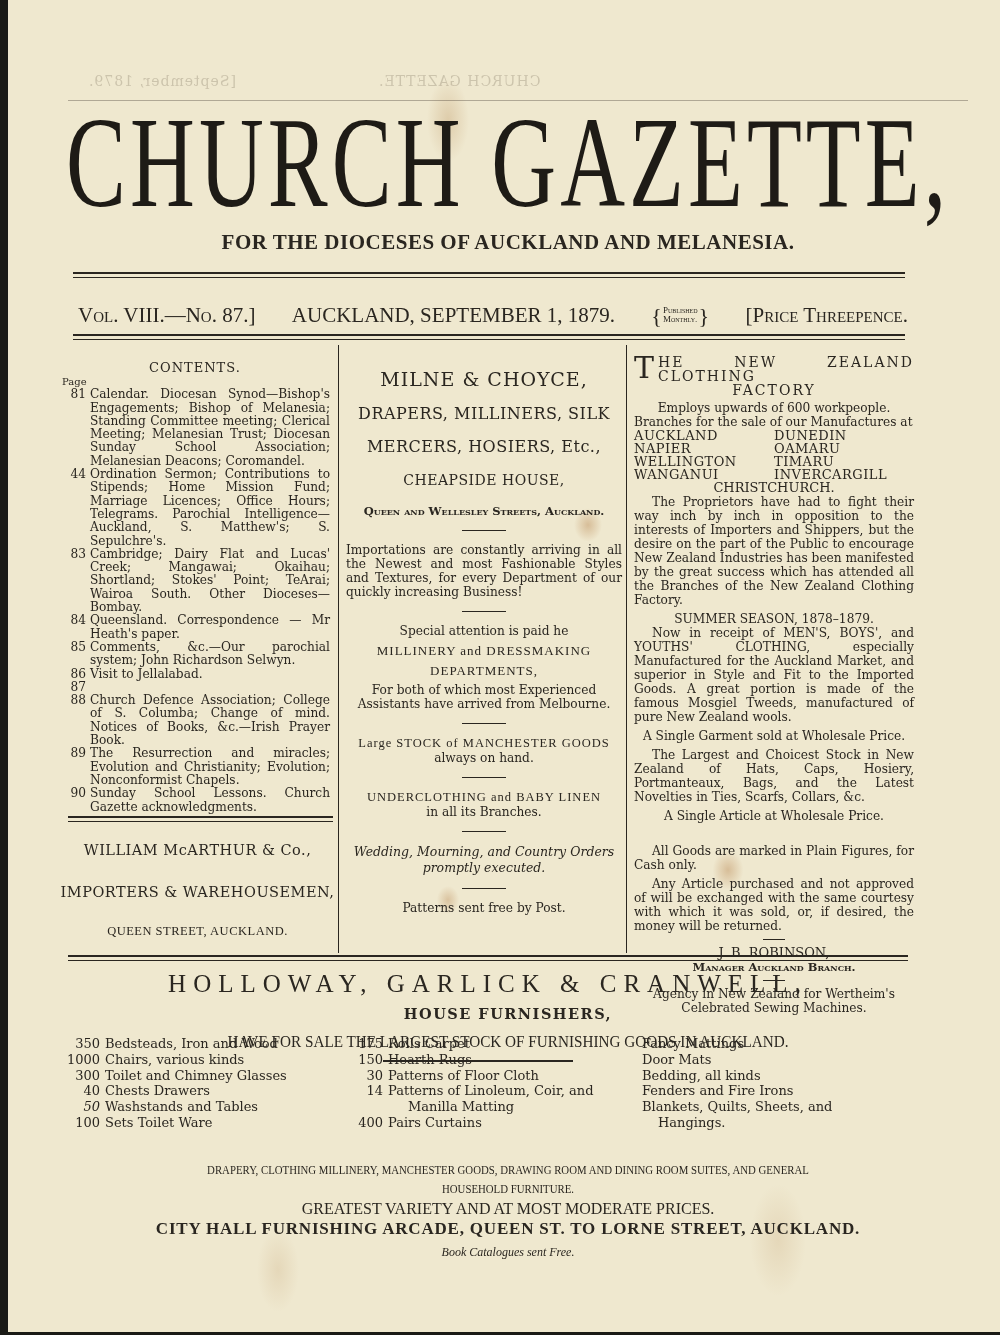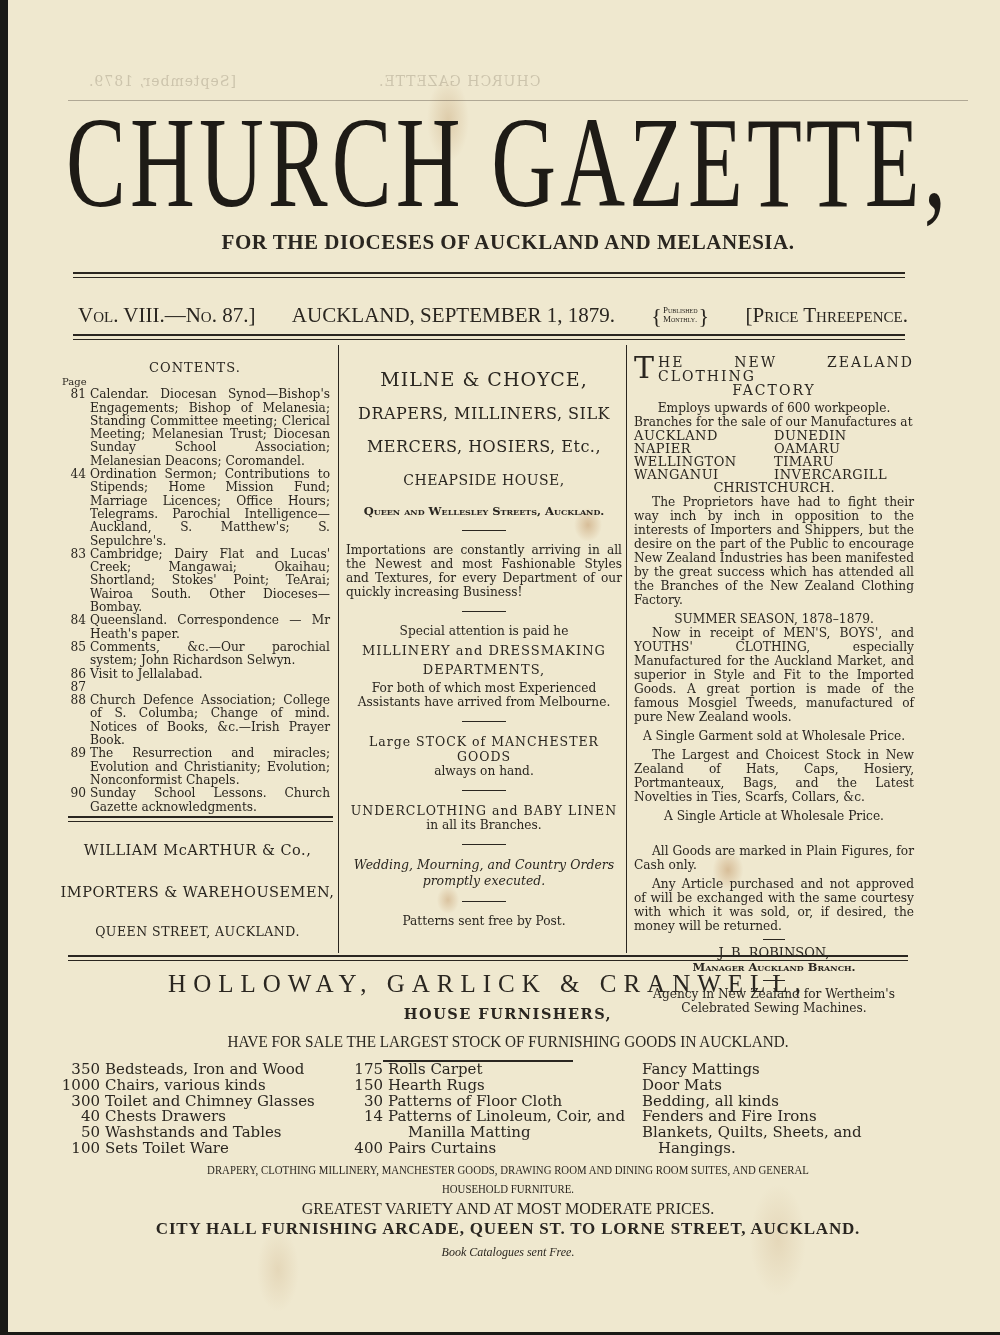--- a/index.html
+++ b/index.html
@@ -50,33 +50,33 @@
   .toc .pglbl { font-size: 10px; margin-left: 2px; }
   .toc .entry { display: flex; }
   .toc .num { width: 26px; flex: none; text-align: right; padding-right: 4px; }
   .toc .txt { flex: 1; text-align: justify; }
   .center { text-align: center; }
   .mc-title { font-size: 19px; letter-spacing: 1px; margin-top: 18px; }
   .mc-line { font-size: 16px; margin-top: 14px; letter-spacing: 0.5px; }
   .mc-sub { font-size: 11.5px; margin-top: 16px; font-variant: small-caps; font-weight: bold; }
   .shortrule { width: 44px; margin: 12px auto; border-top: 1.5px solid #2a2620; }
   .para { font-size: 12.2px; line-height: 14px; }
-  .caps13 { font-size: 13px; letter-spacing: 1px; }
+  .caps13 { font-size: 13px; letter-spacing: 1px; font-family: Liberation Serif, serif; }
   .nz-head { font-size: 14px; line-height: 14px; letter-spacing: 2px; }
   .dropcap { float: left; font-size: 30px; line-height: 26px; margin-right: 2px; }
   .branches { display: grid; grid-template-columns: 1fr 1fr; font-size: 13px; line-height: 13px; letter-spacing: 0.5px; }
   .indent { text-indent: 18px; }
   .wm-title { font-size: 14.5px; letter-spacing: 0.5px; font-weight: bold; }
   .hgc-title {
     position: absolute; left: 60px; top: 970px; width: 840px; text-align: center;
     font-family: "Liberation Serif", serif; font-size: 25px; letter-spacing: 7px; white-space: nowrap;
   }
   .hgc-sub { position: absolute; left: 0; width: 1000px; top: 1005px; text-align: center; font-weight: bold; font-size: 14.5px; letter-spacing: 1.5px; }
   .hgc-line { position: absolute; left: 0; width: 1000px; top: 1033px; text-align: center; font-family: "Liberation Serif", serif; font-size: 16px; transform: scaleX(0.95); }
-  .items { position: absolute; top: 1062px; font-size: 15px; line-height: 15.8px; }
+  .items { position: absolute; top: 1036px; font-size: 13px; line-height: 15.8px; }
   .items .row { display: flex; white-space: nowrap; }
   .items .qty { text-align: right; padding-right: 5px; flex: none; }
   .bottom-line { position: absolute; left: 0; width: 1000px; text-align: center; font-family: "Liberation Serif", serif; white-space: nowrap; }
 </style>
 </head>
 <body>
 
 <div class="page">
 
   <div class="ghost" style="left:80px;">[September, 1879.</div>
@@ -156,21 +156,21 @@
         </div>
     </div>
   </div>
 
   <div class="rule" style="top:816px; left:60px; width:265px;"></div>
   <div class="rule thin" style="top:821px; left:60px; width:265px;"></div>
 
   <div class="col center" style="left:52px; width:275px; top:842px;">
     <div class="wm-title" style="font-weight:normal;">WILLIAM McARTHUR &amp; Co.,</div>
     <div style="font-size:14.5px; margin-top:26px; letter-spacing:0.5px;">IMPORTERS &amp; WAREHOUSEMEN,</div>
-    <div style="font-size:12.5px; margin-top:24px; letter-spacing:0.5px;">QUEEN STREET, AUCKLAND.</div>
+    <div style="font-size:12.5px; margin-top:24px; letter-spacing:0.5px;font-family:Liberation Serif, serif;">QUEEN STREET, AUCKLAND.</div>
   </div>
 
   <div class="col center" style="left:338px; width:276px; top:350px;">
     <div class="mc-title">MILNE &amp; CHOYCE,</div>
     <div class="mc-line">DRAPERS, MILLINERS, SILK</div>
     <div class="mc-line">MERCERS, HOSIERS, Etc.,</div>
     <div class="mc-line" style="font-size:14px; margin-top:16px;">CHEAPSIDE HOUSE,</div>
     <div class="mc-sub">Queen and Wellesley Streets, Auckland.</div>
     <div class="shortrule"></div>
     <div class="para" style="text-align:justify; text-align-last:left;">Importations are constantly arriving in all the Newest and most Fashionable Styles and Textures, for every Department of our quickly increasing Business!</div>
@@ -244,21 +244,21 @@
       </div>
     <div class="row">
         <span class="qty" style="width:42px;">300</span>
         <span>Toilet and Chimney Glasses</span>
       </div>
     <div class="row">
         <span class="qty" style="width:42px;">40</span>
         <span>Chests Drawers</span>
       </div>
     <div class="row">
-        <span class="qty" style="width:42px;">50</span>
+        <span class="qty" style="width:42px;font-style:italic;">50</span>
         <span>Washstands and Tables</span>
       </div>
     <div class="row">
         <span class="qty" style="width:42px;">100</span>
         <span>Sets Toilet Ware</span>
       </div>
   </div>
 
   <div class="items" style="left:345px; width:290px;">
     <div class="row">

